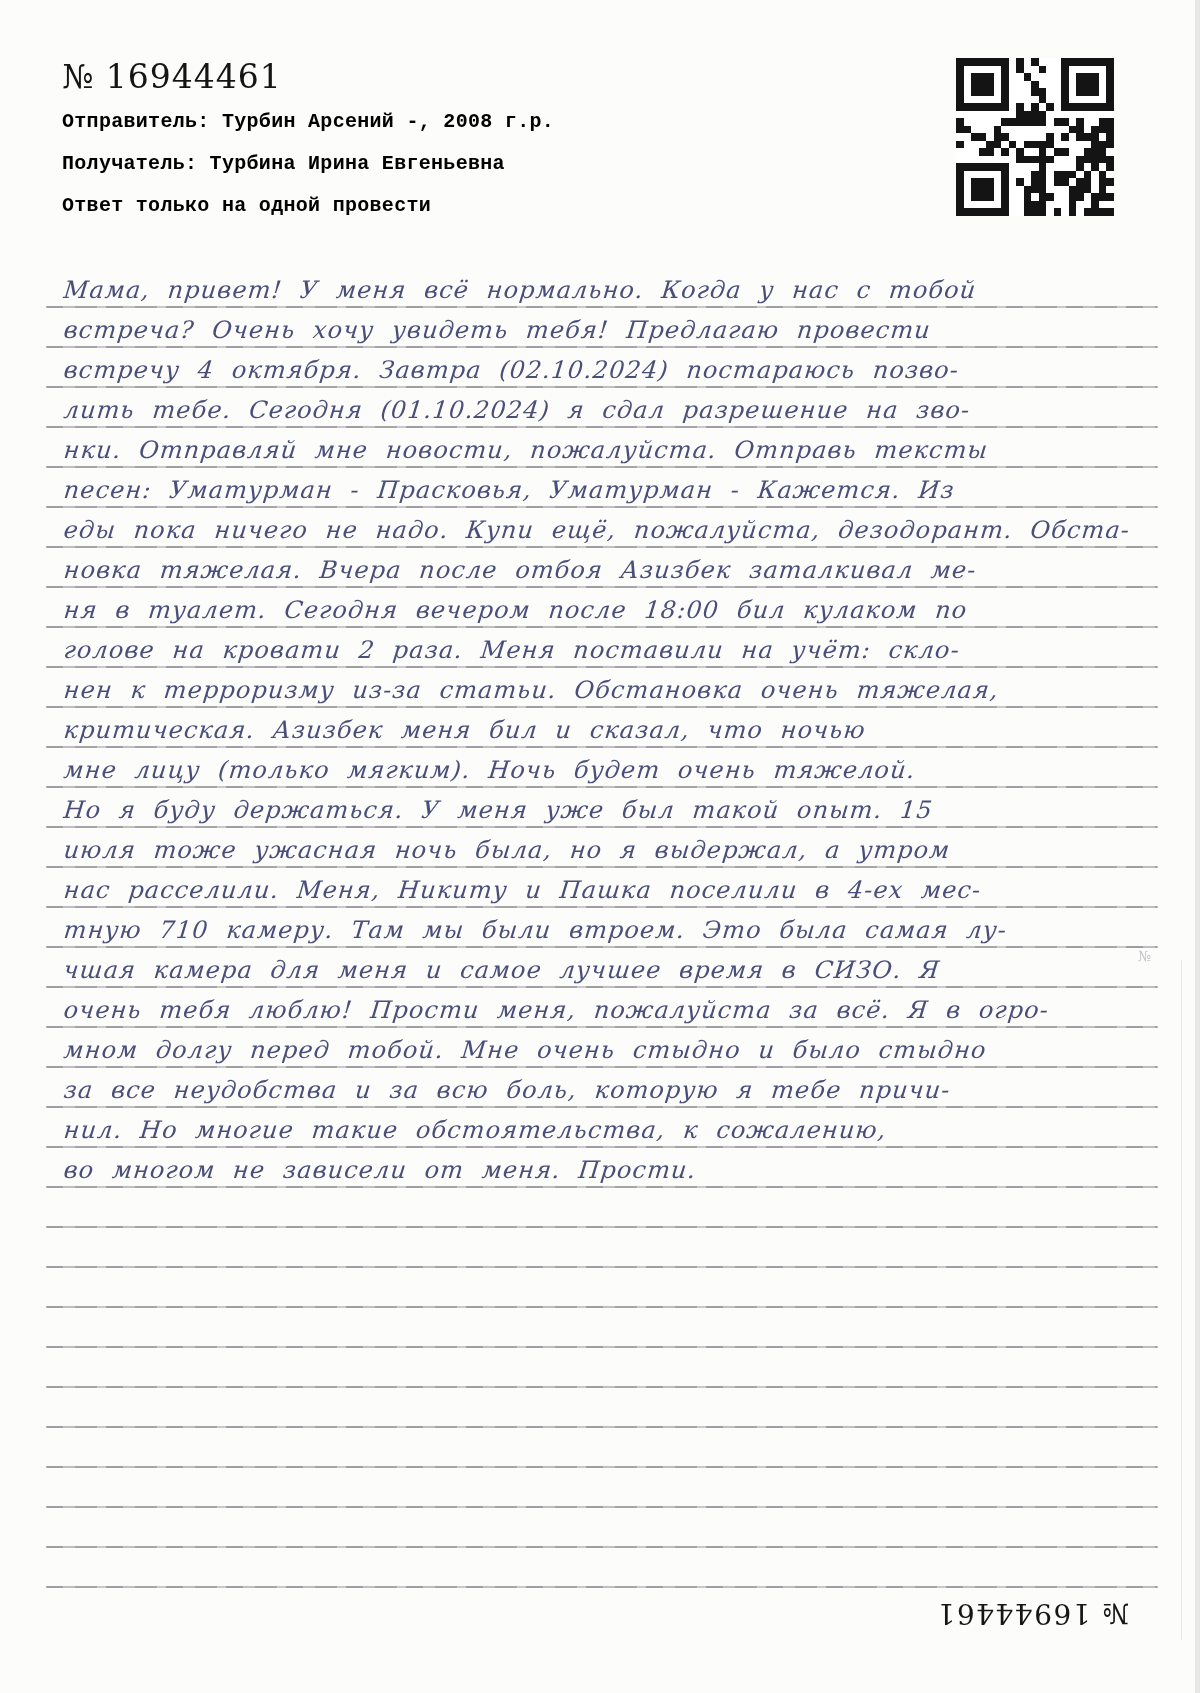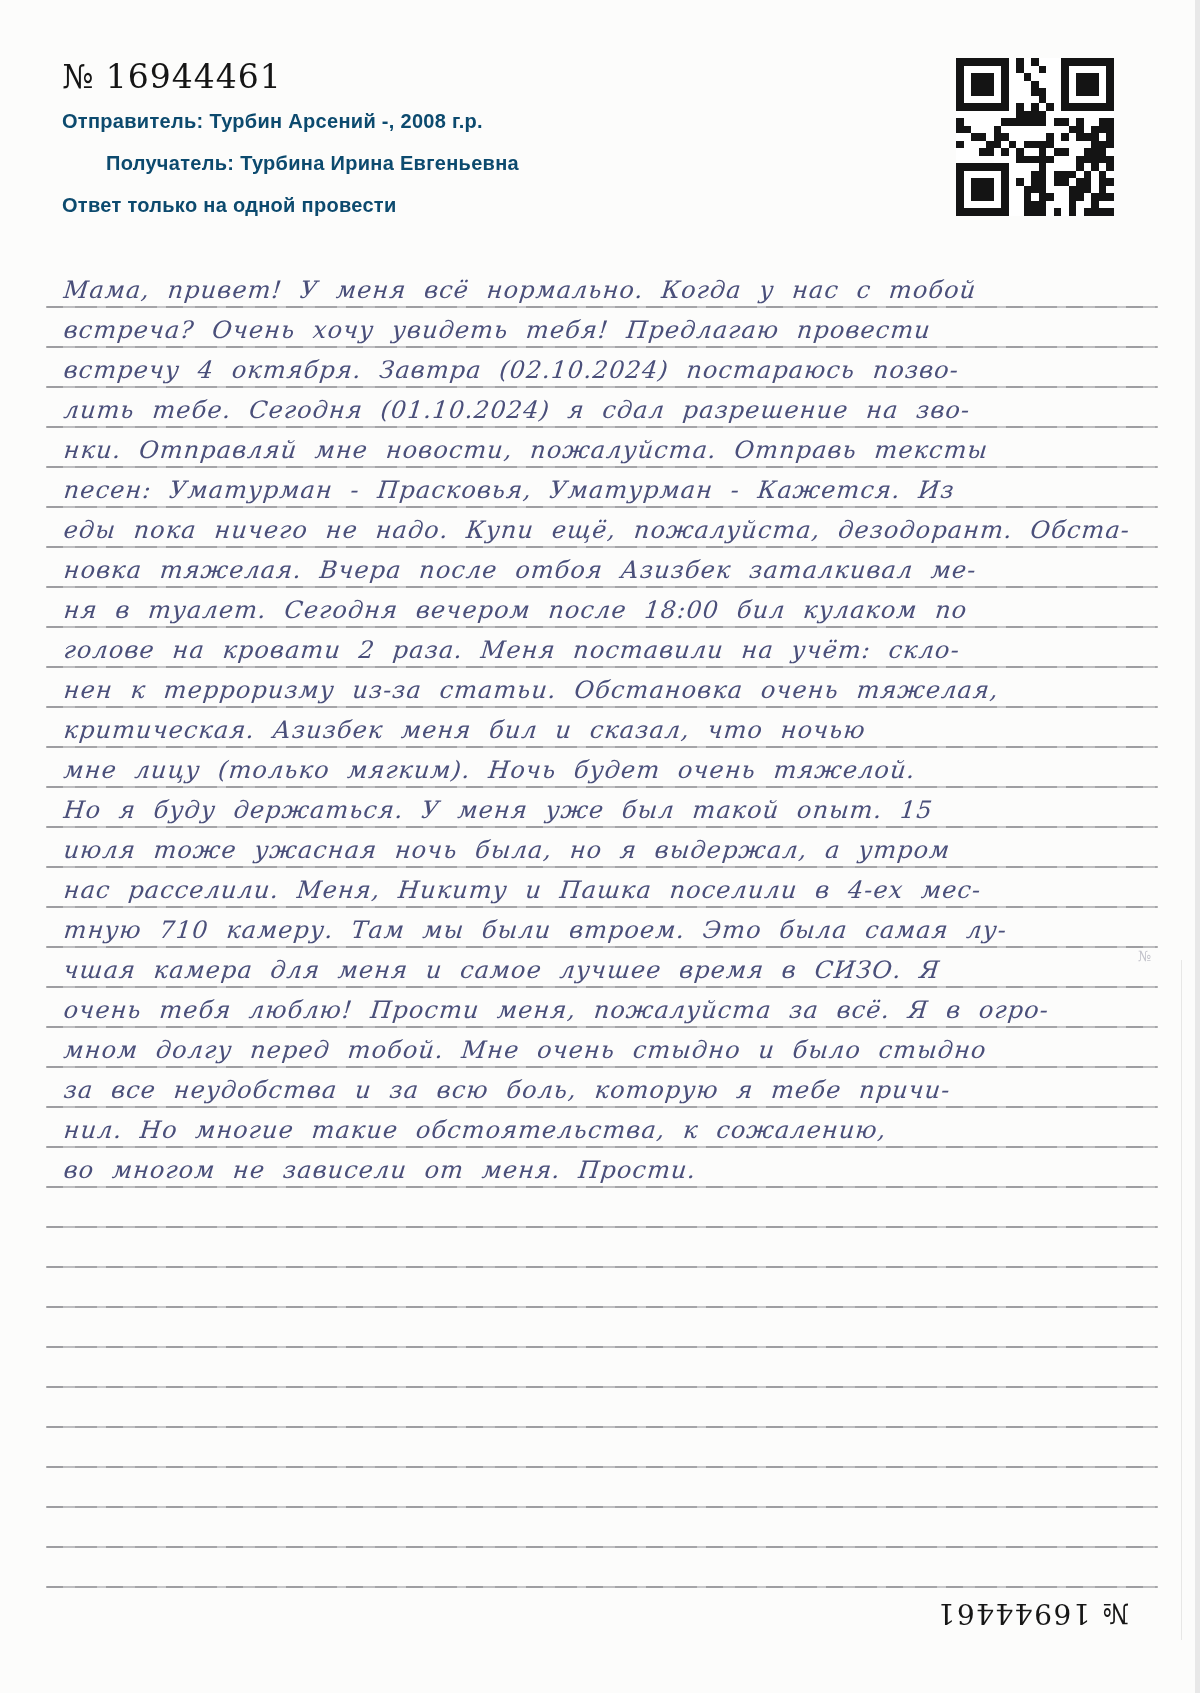--- a/index.html
+++ b/index.html
@@ -11,26 +11,26 @@
     font-family:"Liberation Serif", serif;
   }
   
   .doc-number{
     position:absolute;left:62px;top:57px;
     font-size:33px;color:#151515;letter-spacing:1px;
     font-family:"DejaVu Serif", serif;
   }
   .hdr-line{
     position:absolute;left:62px;
-    font-size:20px;font-weight:700;color:#0c4a6e;
-    font-family:Liberation Sans, sans-serif;
+    font-size:20px;font-weight:700;color:#000000;
+    font-family:Liberation Mono, monospace;
     letter-spacing:.3px;
   }
   .hdr-sender{top:110px;}
-  .hdr-recipient{top:152px;margin-left:44px;}
+  .hdr-recipient{top:152px;}
   .hdr-note{top:194px;}
   
   .qr{
     position:absolute;left:956px;top:58px;width:158px;height:158px;
   }
   .qr svg{display:block;width:100%;height:100%;shape-rendering:crispEdges;}
   
   .rule{
     position:absolute;left:46px;width:1112px;height:2px;
     background:repeating-linear-gradient(90deg,

